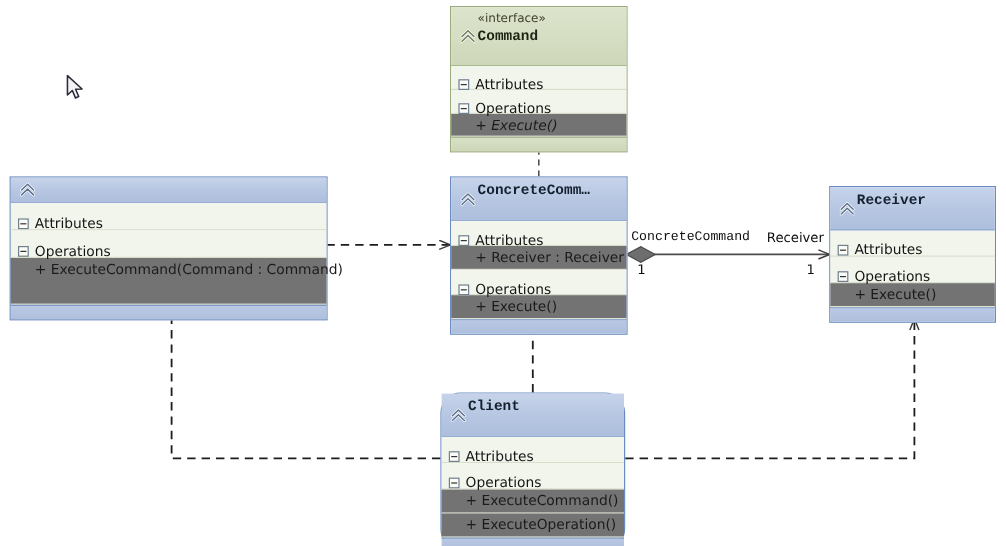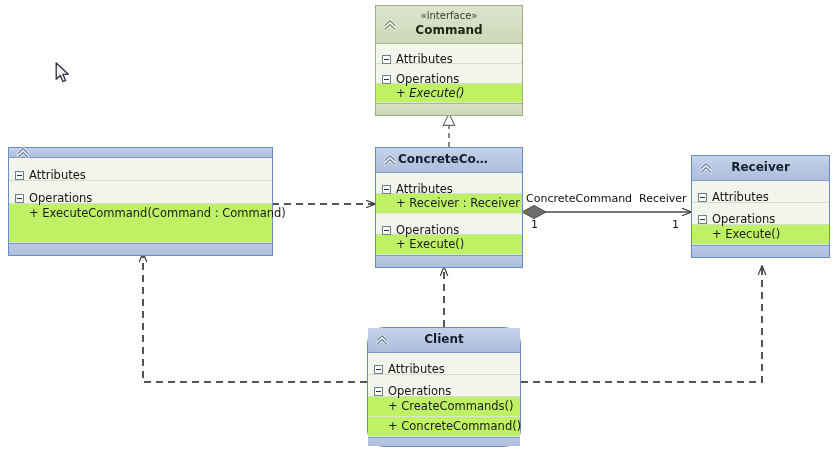--- a/index.html
+++ b/index.html
@@ -28,45 +28,45 @@
     z-index: 5;
   }
   .uml-class.iface {
     border-color: #9aad7c;
   }
   .hdr {
     position: relative;
     box-sizing: border-box;
     background: linear-gradient(to bottom, #c6d3ea 0%, #b6c6e2 55%, #aebfdd 100%);
     border-bottom: 1px solid #7e9bc8;
-    text-align: center;
     font-weight: bold;
     font-size: 12px;
     color: #14202e;
-    padding: 4px 22px 5px 22px;
+    padding: 4px 22px 16px 22px;
     line-height: 1.25;
   }
   .uml-class.iface .hdr {
     background: linear-gradient(to bottom, #dde4cd 0%, #d5ddc2 55%, #ced7b9 100%);
     border-bottom: 1px solid #a8b98c;
     color: #1d2413;
   }
   .stereotype {
     display: block;
     font-weight: normal;
     font-size: 10px;
     color: #3b4128;
     line-height: 1.2;
     margin-bottom: 1px;
   }
   .hdr .title {
     display: block;
     white-space: nowrap;
     overflow: hidden;
     text-overflow: ellipsis;
+    font-family: Liberation Mono, monospace;
   }
   
   .chev {
     position: absolute;
     left: 6px;
     top: 50%;
     transform: translateY(-50%);
     width: 16px;
     height: 16px;
   }
@@ -99,21 +99,21 @@
     content: "";
     position: absolute;
     left: 1px;
     right: 1px;
     top: 3px;
     height: 1px;
     background: #333;
   }
   .member {
     box-sizing: border-box;
-    background: #bef264;
+    background: #737373;
     border-bottom: 1px solid #dfe4d6;
     padding: 2px 4px 2px 20px;
     font-size: 11.5px;
     line-height: 1.35;
     height: 19px;
     white-space: nowrap;
   }
   .member.abstract { font-style: italic; }
   .foot {
     height: 11px;
@@ -193,21 +193,21 @@
     <g>
       <path d="M367,382 L143,382 L143,253" fill="none" stroke="#1d1d1d" stroke-width="1.5" stroke-dasharray="7,5" marker-end="url(#openArrow)"></path>
     </g>
 
     
     <g>
       <path d="M521,382 L762,382 L762,266" fill="none" stroke="#1d1d1d" stroke-width="1.5" stroke-dasharray="7,5" marker-end="url(#openArrow)"></path>
     </g>
   </svg>
 
-  <div class="edge-label" style="left:526px; top:192px;">ConcreteCommand</div>
+  <div class="edge-label" style="left:526px; top:192px;font-family:Liberation Mono, monospace;">ConcreteCommand</div>
   <div class="edge-label" style="left:639px; top:192px;">Receiver</div>
   <div class="mult" style="left:531px; top:218px;">1</div>
   <div class="mult" style="left:672px; top:218px;">1</div>
 
   <div class="uml-class iface" id="cls-command" style="left:375px; top:5px; width:148px;">
     <div class="hdr">
       <span class="chev">
         <svg width="16" height="16" viewBox="0 0 16 16">
           <path d="M3 8.4 L8 3.6 L13 8.4" fill="none" stroke="#ffffff" stroke-width="2.4" stroke-linejoin="round" stroke-linecap="round"></path>
           <path d="M3 8.4 L8 3.6 L13 8.4" fill="none" stroke="#6d7a58" stroke-width="1.2" stroke-linejoin="round" stroke-linecap="round"></path>
@@ -315,22 +315,22 @@
       <span class="title">Client</span>
     </div>
     <div class="sect" style="height:22px;">
       <span class="boxicon"></span>
       <span class="lbl">Attributes</span>
     </div>
     <div class="sect" style="height:22px;">
       <span class="boxicon"></span>
       <span class="lbl">Operations</span>
     </div>
-    <div class="member" style="height:20px;">+ CreateCommands()</div>
-    <div class="member" style="height:20px;">+ ConcreteCommand()</div>
+    <div class="member" style="height:20px;">+ ExecuteCommand()</div>
+    <div class="member" style="height:20px;">+ ExecuteOperation()</div>
     <div class="foot" style="height:8px;"></div>
   </div>
 
   <div class="cursor" id="mouse-cursor" style="left: 55px; top: 62px;">
     <svg width="18" height="24" viewBox="0 0 18 24">
       <path d="M1.2,1 L1.2,17.2 L5.3,13.4 L7.9,19.6 L10.6,18.4 L8.0,12.4 L13.4,12.2 Z" fill="#f2f2f4" stroke="#2b2b3d" stroke-width="1.3" stroke-linejoin="round"></path>
     </svg>
   </div>
 
 </div>

